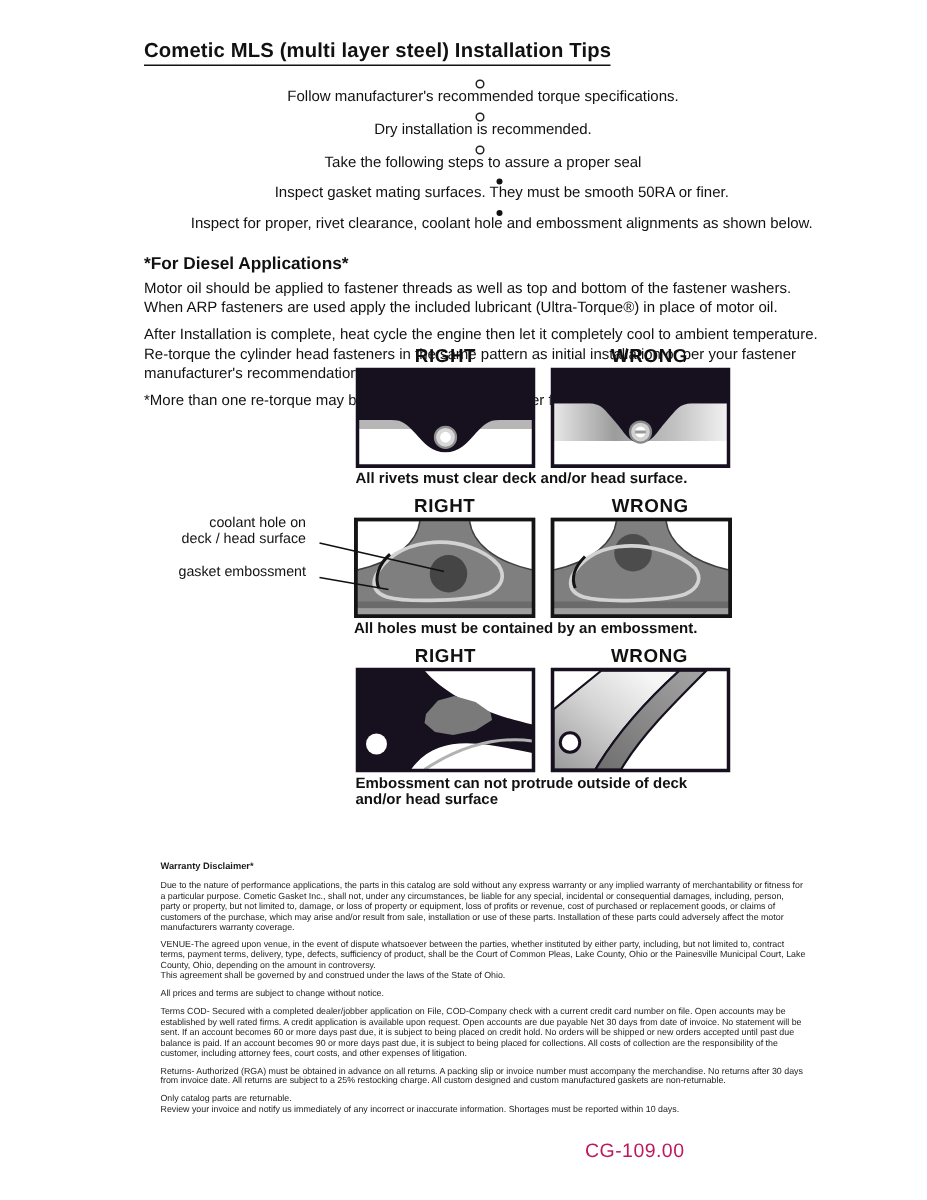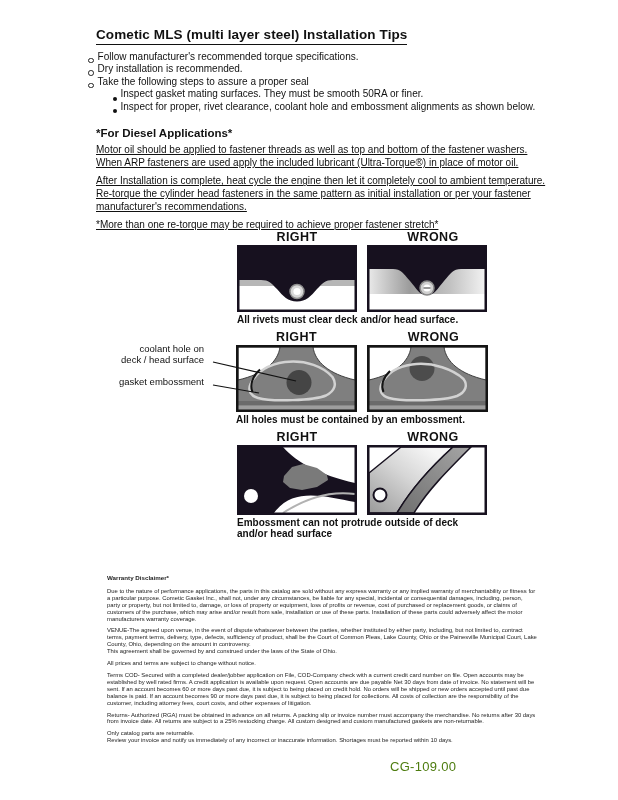--- a/index.html
+++ b/index.html
@@ -4,28 +4,28 @@
 <style>
   html,body{margin:0;padding:0;background:#ffffff;}
   .page{position:relative;width:618px;height:800px;background:#ffffff;
         font-family:"Liberation Sans",sans-serif;color:#111;overflow:hidden;padding-left:36px;}
 
   
   .col{position:absolute;left:88px;top:25px;width:468px;}
   .title{display:inline-block;margin-left:8px;font-size:13.5px;font-weight:bold;
          border-bottom:1.6px solid #111;padding-bottom:1.5px;letter-spacing:0.1px;}
   .bullets{margin-top:6px;font-size:10px;line-height:12.6px;}
-  .b-row{display:flex;align-items:flex-end;}
+  .b-row{display:flex;align-items:center;flex-direction:column;}
   .b-row.sub{margin-left:25px;}
   .m-circle{flex:0 0 auto;width:3.6px;height:3.6px;border:1px solid #222;border-radius:50%;
             margin:3.8px 4px 0 0;}
   .m-dot{flex:0 0 auto;width:4px;height:4px;background:#111;border-radius:50%;
          margin:3.8px 3.5px 0 0;}
   .diesel-h{margin:14px 0 0 8px;font-size:11.5px;font-weight:bold;}
-  .para{margin:5px 0 0 8px;width:450px;font-size:10px;line-height:12.9px;text-decoration:underline;}
+  .para{margin:5px 0 0 8px;width:450px;font-size:10px;line-height:12.9px;}
   .para.mt{}
 
   
   .dgroup{position:absolute;}
   .dlabels{display:flex;gap:16px;}
   .dlabel{width:120px;text-align:center;font-size:12.5px;font-weight:bold;letter-spacing:0.4px;}
   .dboxes{display:flex;gap:10px;margin-top:1px;}
   .dcaption{margin-top:2px;font-size:10px;font-weight:bold;line-height:11px;}
 
   
@@ -33,21 +33,21 @@
                font-size:9.5px;line-height:10.5px;}
   .side-gap{height:11.5px;}
   .pointer-svg{position:absolute;left:112px;top:342px;pointer-events:none;}
 
   
   .warranty{position:absolute;left:107px;top:575px;width:430px;font-size:5.9px;line-height:6.9px;
             color:#1c1c1c;}
   .w-head{font-size:6.2px;font-weight:bold;margin-bottom:6px;}
   .w-sec{margin-bottom:5px;}
 
-  .page-code{position:absolute;left:390px;top:759px;font-size:13px;color:#4d7c0f;letter-spacing:0.3px;}
+  .page-code{position:absolute;left:390px;top:759px;font-size:13px;color:#be185d;letter-spacing:0.3px;}
 </style>
 </head>
 <body>
 
 <div class="page">
 
   <div class="col">
     <div class="title">Cometic MLS (multi layer steel) Installation Tips</div>
 
     <div class="bullets">

